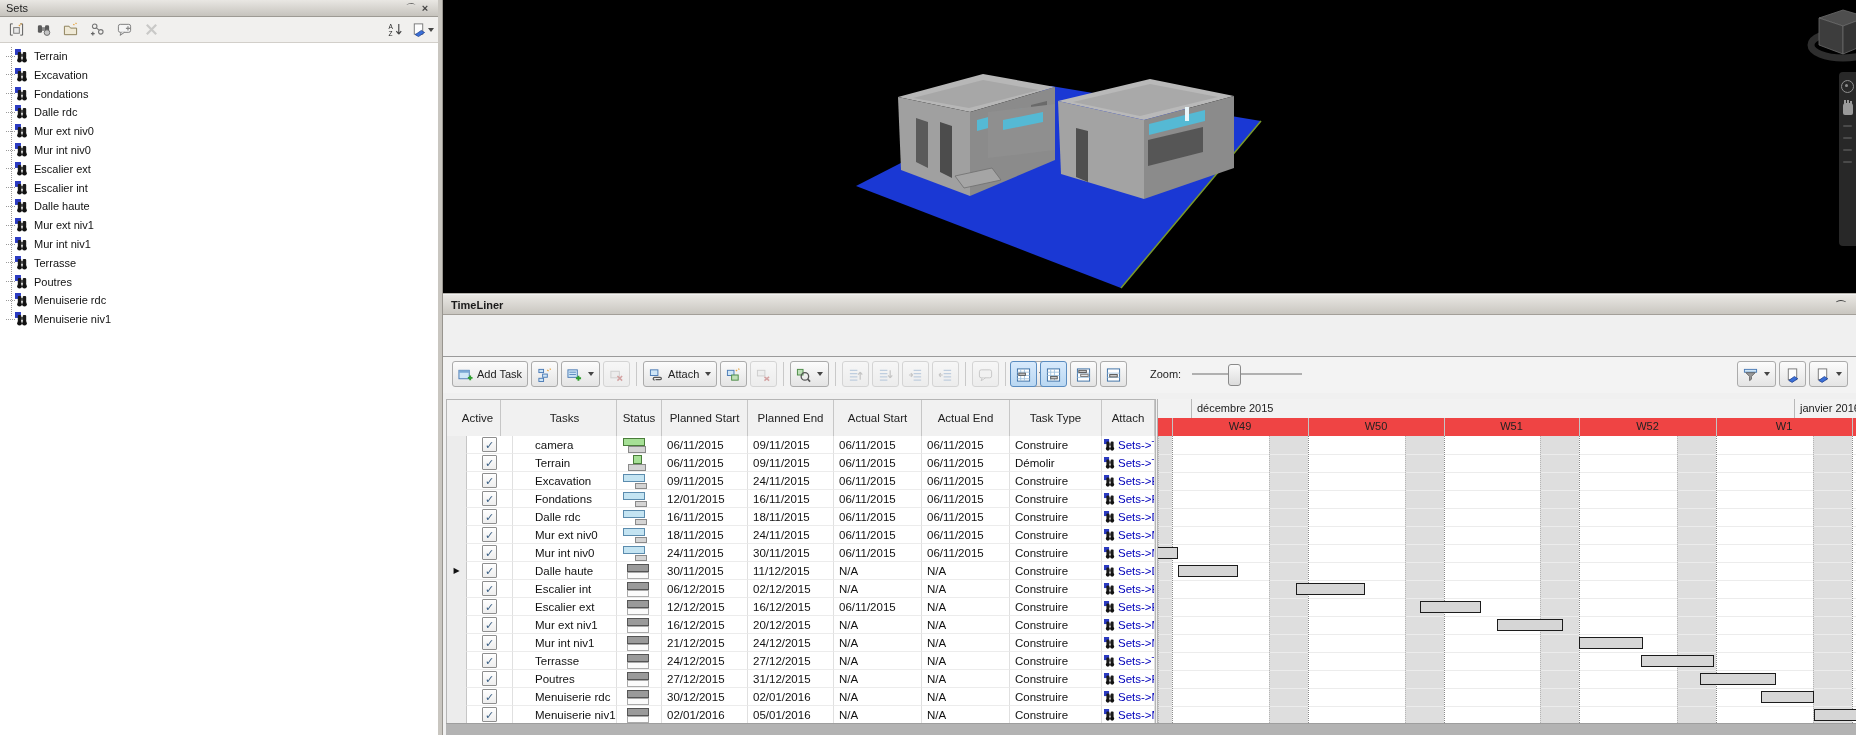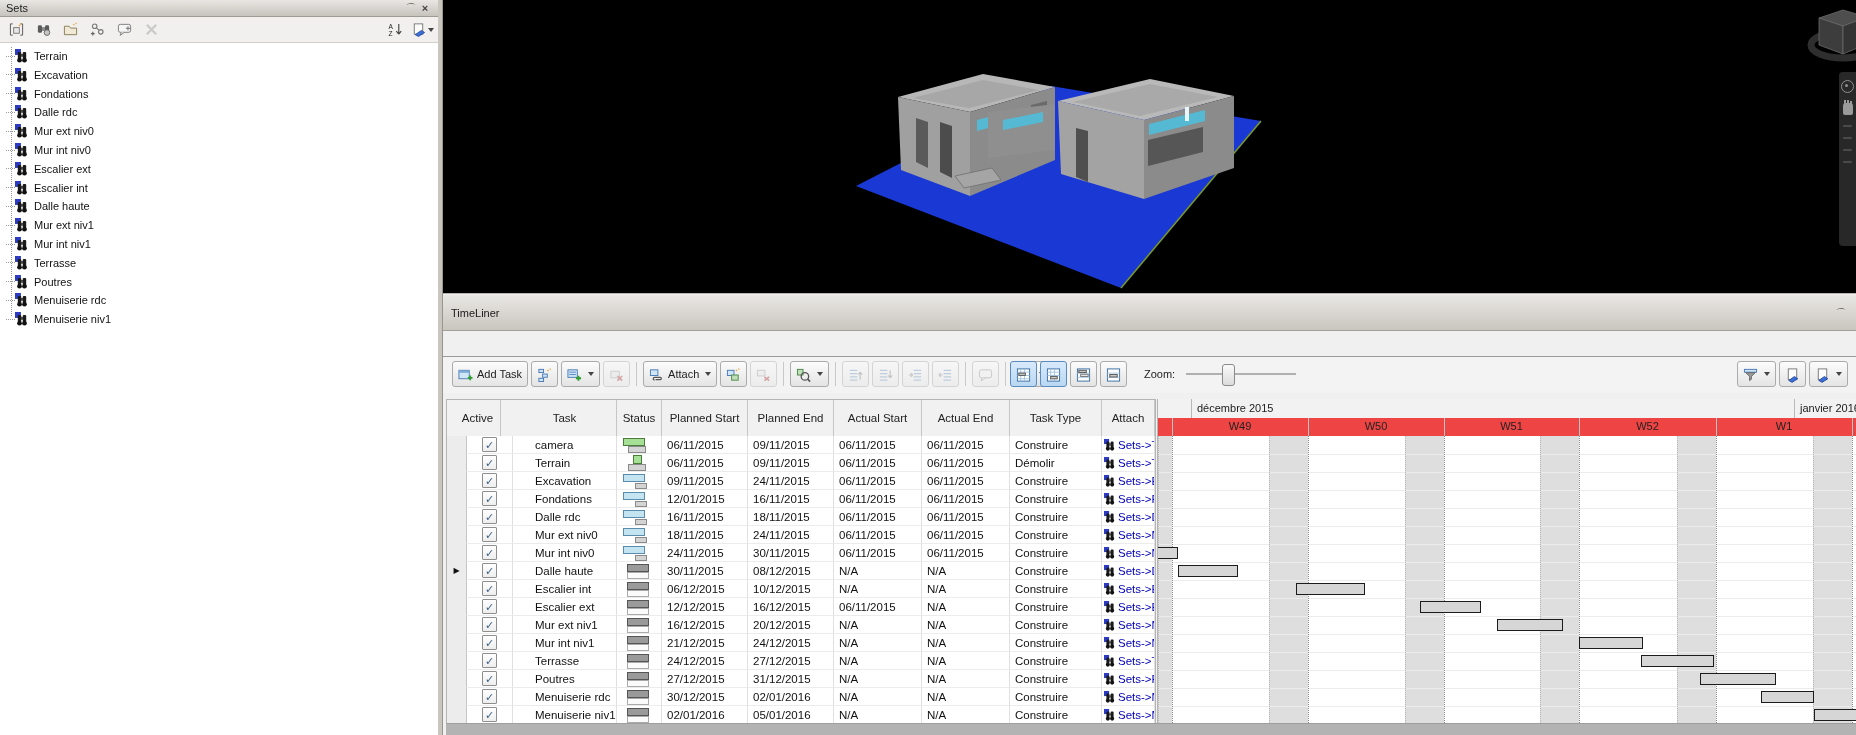--- a/index.html
+++ b/index.html
@@ -35,37 +35,37 @@
   #viewport{left:443px;top:0;width:1413px;height:293px;background:#000;overflow:hidden;}
   #navbar{position:absolute;right:0;top:72px;width:17px;height:174px;background:#282828;border-radius:4px 0 0 4px;
       display:flex;flex-direction:column;align-items:center;padding-top:8px;box-sizing:border-box;gap:10px;}
   .nav-glyph{width:11px;height:11px;border:1.5px solid #8f8f8f;border-radius:50%;position:relative;}
   .nav-glyph::after{content:"";position:absolute;left:3px;top:3px;width:3px;height:3px;background:#8f8f8f;border-radius:50%;}
   .nav-hand{width:10px;height:12px;background:#9a9a9a;border-radius:3px 3px 2px 2px;position:relative;}
   .nav-hand::after{content:"";position:absolute;top:-3px;left:1px;width:2px;height:5px;background:#9a9a9a;box-shadow:3px 0 0 #9a9a9a,6px 1px 0 #9a9a9a;}
   .nav-dash{width:9px;height:2px;background:#4a4a4a;border-radius:1px;}
   
   #timeliner{left:443px;top:293px;width:1413px;height:442px;background:#f0f0f0;border-top:1px solid #b5b2ac;}
-  #tl-titlebar{left:0;top:1px;width:100%;height:36px;background:linear-gradient(#e9e7e3,#c9c6c0);
-      border-bottom:1px solid #a39f99;display:flex;align-items:center;padding:0 8px;box-sizing:border-box;}
+  #tl-titlebar{left:0;top:1px;width:100%;height:20px;background:linear-gradient(#e9e7e3,#c9c6c0);
+      border-bottom:1px solid #a39f99;display:flex;align-items:center;padding:0 8px;box-sizing:border-box;font-weight:bold;}
   #tl-tabs{left:3px;top:38px;height:24px;display:flex;align-items:flex-end;}
   .tab{height:20px;padding:0 13px;display:flex;align-items:center;background:linear-gradient(#f4f4f4,#dcdcdc);
       border:1px solid #9a9a9a;border-bottom:none;margin-right:2px;font-size:11px;color:#222;border-radius:2px 2px 0 0;}
   .tab.selected{height:24px;background:#f7f7f7;position:relative;z-index:2;}
   #tl-tabline{left:0;top:62px;width:1413px;height:1px;background:#9a9a9a;}
   #tl-toolbar{left:0;top:63px;width:1413px;height:36px;background:#f3f3f3;display:block;}
   .tl-group{position:absolute;top:4px;display:flex;align-items:center;gap:3px;}
   .tl-btn{height:26px;min-width:26px;display:flex;align-items:center;justify-content:center;gap:4px;
       border:1px solid #ababab;border-radius:3px;background:linear-gradient(#fcfcfc,#e4e4e4);padding:0 5px;box-sizing:border-box;
       font-size:11px;color:#222;}
   .tl-btn svg{width:16px;height:16px;}
   .tl-btn.disabled{opacity:.42;}
   .tl-btn.toggled{background:linear-gradient(#d8eafc,#b9d7f2);border-color:#5a8cc0;}
   .tl-sep{width:1px;height:24px;background:#c9c9c9;margin:0 3px;}
-  .zoom-label{font-size:11px;color:#222;margin:0 8px 0 14px;}
+  .zoom-label{font-size:11px;color:#222;margin:0 8px 0 20px;}
   .slider-track{width:110px;height:2px;background:#b0b0b0;position:relative;}
   .slider-thumb{position:absolute;left:36px;top:-9px;width:11px;height:20px;background:linear-gradient(#fafafa,#dcdcdc);
       border:1px solid #8a8a8a;border-radius:3px;}
   
   #tl-table{left:3px;top:105px;width:708px;height:330px;background:#fff;border:1px solid #b5b5b5;box-sizing:content-box;}
   .th-row{position:absolute;left:0;top:0;height:36px;width:708px;background:#f1f1f1;border-bottom:1px solid #b9b9b9;}
   .th-cell{position:absolute;top:0;height:36px;display:flex;align-items:center;justify-content:center;
       border-right:1px solid #c6c6c6;box-sizing:border-box;font-size:11.5px;color:#222;background:#f1f1f1;}
   .t-row{position:absolute;left:0;width:708px;height:18px;background:#fff;}
   .t-cell{position:absolute;top:0;height:18px;display:flex;align-items:center;border-right:1px solid #e0e0e0;
@@ -620,21 +620,21 @@
               </svg>
             </span>
             <span class="dd-caret"></span>
           </div>
         </div>
       </div>
     <div class="abs" id="tl-table">
         <div class="th-row">
           <div class="th-cell" style="left: 0px; width: 20px;"></div>
           <div class="th-cell" style="left: 8px; width: 46px;">Active</div>
-          <div class="th-cell" style="left: 66px; width: 104px;">Task</div>
+          <div class="th-cell" style="left: 66px; width: 104px;">Tasks</div>
           <div class="th-cell" style="left: 170px; width: 45px;">Status</div>
           <div class="th-cell" style="left: 215px; width: 86px;">Planned Start</div>
           <div class="th-cell" style="left: 301px; width: 86px;">Planned End</div>
           <div class="th-cell" style="left: 387px; width: 88px;">Actual Start</div>
           <div class="th-cell" style="left: 475px; width: 88px;">Actual End</div>
           <div class="th-cell" style="left: 563px; width: 92px;">Task Type</div>
           <div class="th-cell" style="left: 655px; width: 53px;">Attach</div>
         </div>
         <div class="t-row" style="top: 36px;">
           <div class="t-cell sel" style="left: 0px; width: 20px;"></div>
@@ -873,21 +873,21 @@
             <span class="chk">✓</span>
           </div>
           <div class="t-cell" style="left: 66px; width: 104px; padding-left: 22px;">Dalle haute</div>
           <div class="t-cell" style="left: 170px; width: 45px;">
             <span class="status-ico">
               <span class="b1" style="left: 6px; top: 1px; width: 20px; height: 6px; background: rgb(154, 154, 154); border: 1px solid rgb(85, 85, 85);"></span>
               <span class="b2" style="left: 6px; top: 9px; width: 20px; height: 5px; background: rgb(251, 251, 251); border: 1px solid rgb(170, 170, 170);"></span>
             </span>
           </div>
           <div class="t-cell" style="left: 215px; width: 86px; padding-left: 5px;">30/11/2015</div>
-          <div class="t-cell" style="left: 301px; width: 86px; padding-left: 5px;">08/12/2015</div>
+          <div class="t-cell" style="left: 301px; width: 86px; padding-left: 5px;">11/12/2015</div>
           <div class="t-cell" style="left: 387px; width: 88px; padding-left: 5px;">N/A</div>
           <div class="t-cell" style="left: 475px; width: 88px; padding-left: 5px;">N/A</div>
           <div class="t-cell" style="left: 563px; width: 92px; padding-left: 5px;">Construire</div>
           <div class="t-cell" style="left: 655px; width: 53px; padding-left: 2px;">
             <span class="attach-link">
               <span style="width: 12px; height: 12px; display: inline-flex; flex: 0 0 auto;">
                 <svg viewBox="0 0 13 13">
                   <rect width="5.5" height="5.5" fill="#2b3bc2"></rect>
                   <rect x="2.6" y="2.8" width="3.2" height="6.2" rx="1" fill="#1a1a1a"></rect>
                   <rect x="7.2" y="2.8" width="3.2" height="6.2" rx="1" fill="#1a1a1a"></rect>
@@ -906,21 +906,21 @@
             <span class="chk">✓</span>
           </div>
           <div class="t-cell" style="left: 66px; width: 104px; padding-left: 22px;">Escalier int</div>
           <div class="t-cell" style="left: 170px; width: 45px;">
             <span class="status-ico">
               <span class="b1" style="left: 6px; top: 1px; width: 20px; height: 6px; background: rgb(154, 154, 154); border: 1px solid rgb(85, 85, 85);"></span>
               <span class="b2" style="left: 6px; top: 9px; width: 20px; height: 5px; background: rgb(251, 251, 251); border: 1px solid rgb(170, 170, 170);"></span>
             </span>
           </div>
           <div class="t-cell" style="left: 215px; width: 86px; padding-left: 5px;">06/12/2015</div>
-          <div class="t-cell" style="left: 301px; width: 86px; padding-left: 5px;">10/12/2015</div>
+          <div class="t-cell" style="left: 301px; width: 86px; padding-left: 5px;">02/12/2015</div>
           <div class="t-cell" style="left: 387px; width: 88px; padding-left: 5px;">N/A</div>
           <div class="t-cell" style="left: 475px; width: 88px; padding-left: 5px;">N/A</div>
           <div class="t-cell" style="left: 563px; width: 92px; padding-left: 5px;">Construire</div>
           <div class="t-cell" style="left: 655px; width: 53px; padding-left: 2px;">
             <span class="attach-link">
               <span style="width: 12px; height: 12px; display: inline-flex; flex: 0 0 auto;">
                 <svg viewBox="0 0 13 13">
                   <rect width="5.5" height="5.5" fill="#2b3bc2"></rect>
                   <rect x="2.6" y="2.8" width="3.2" height="6.2" rx="1" fill="#1a1a1a"></rect>
                   <rect x="7.2" y="2.8" width="3.2" height="6.2" rx="1" fill="#1a1a1a"></rect>

